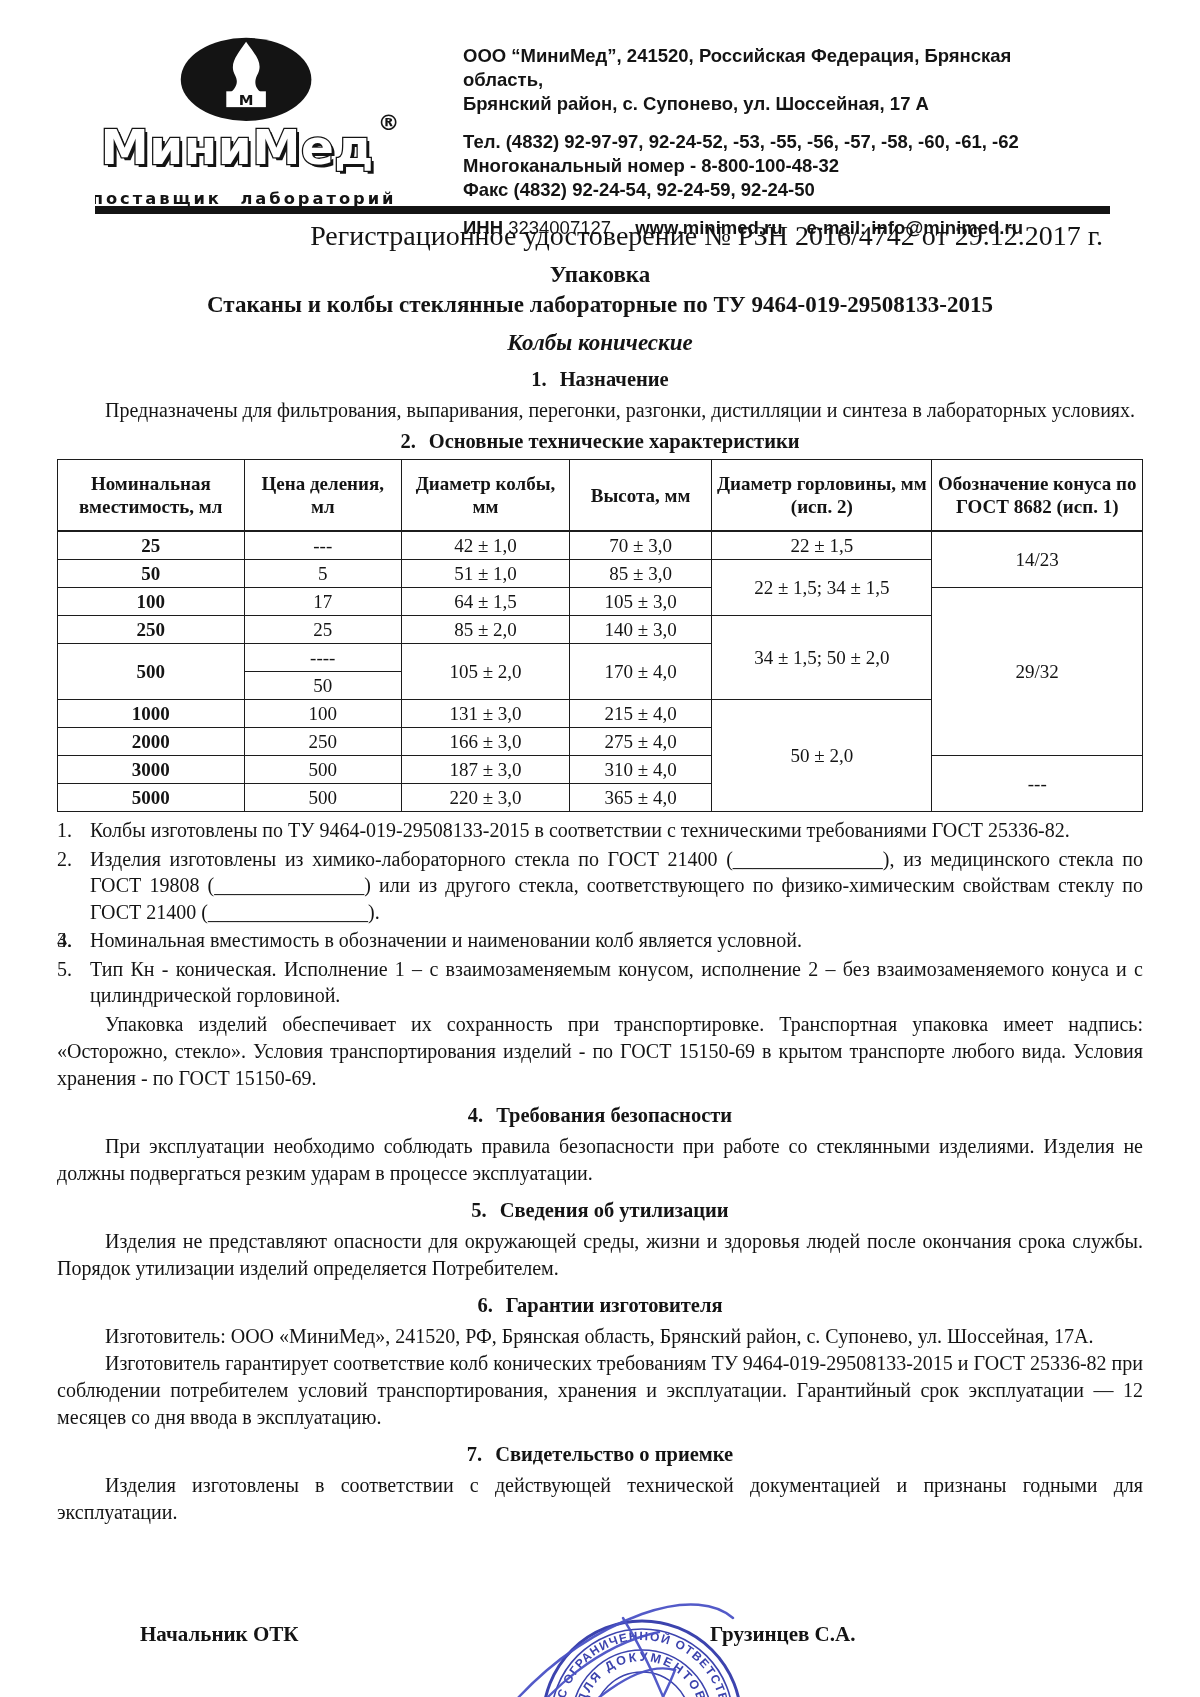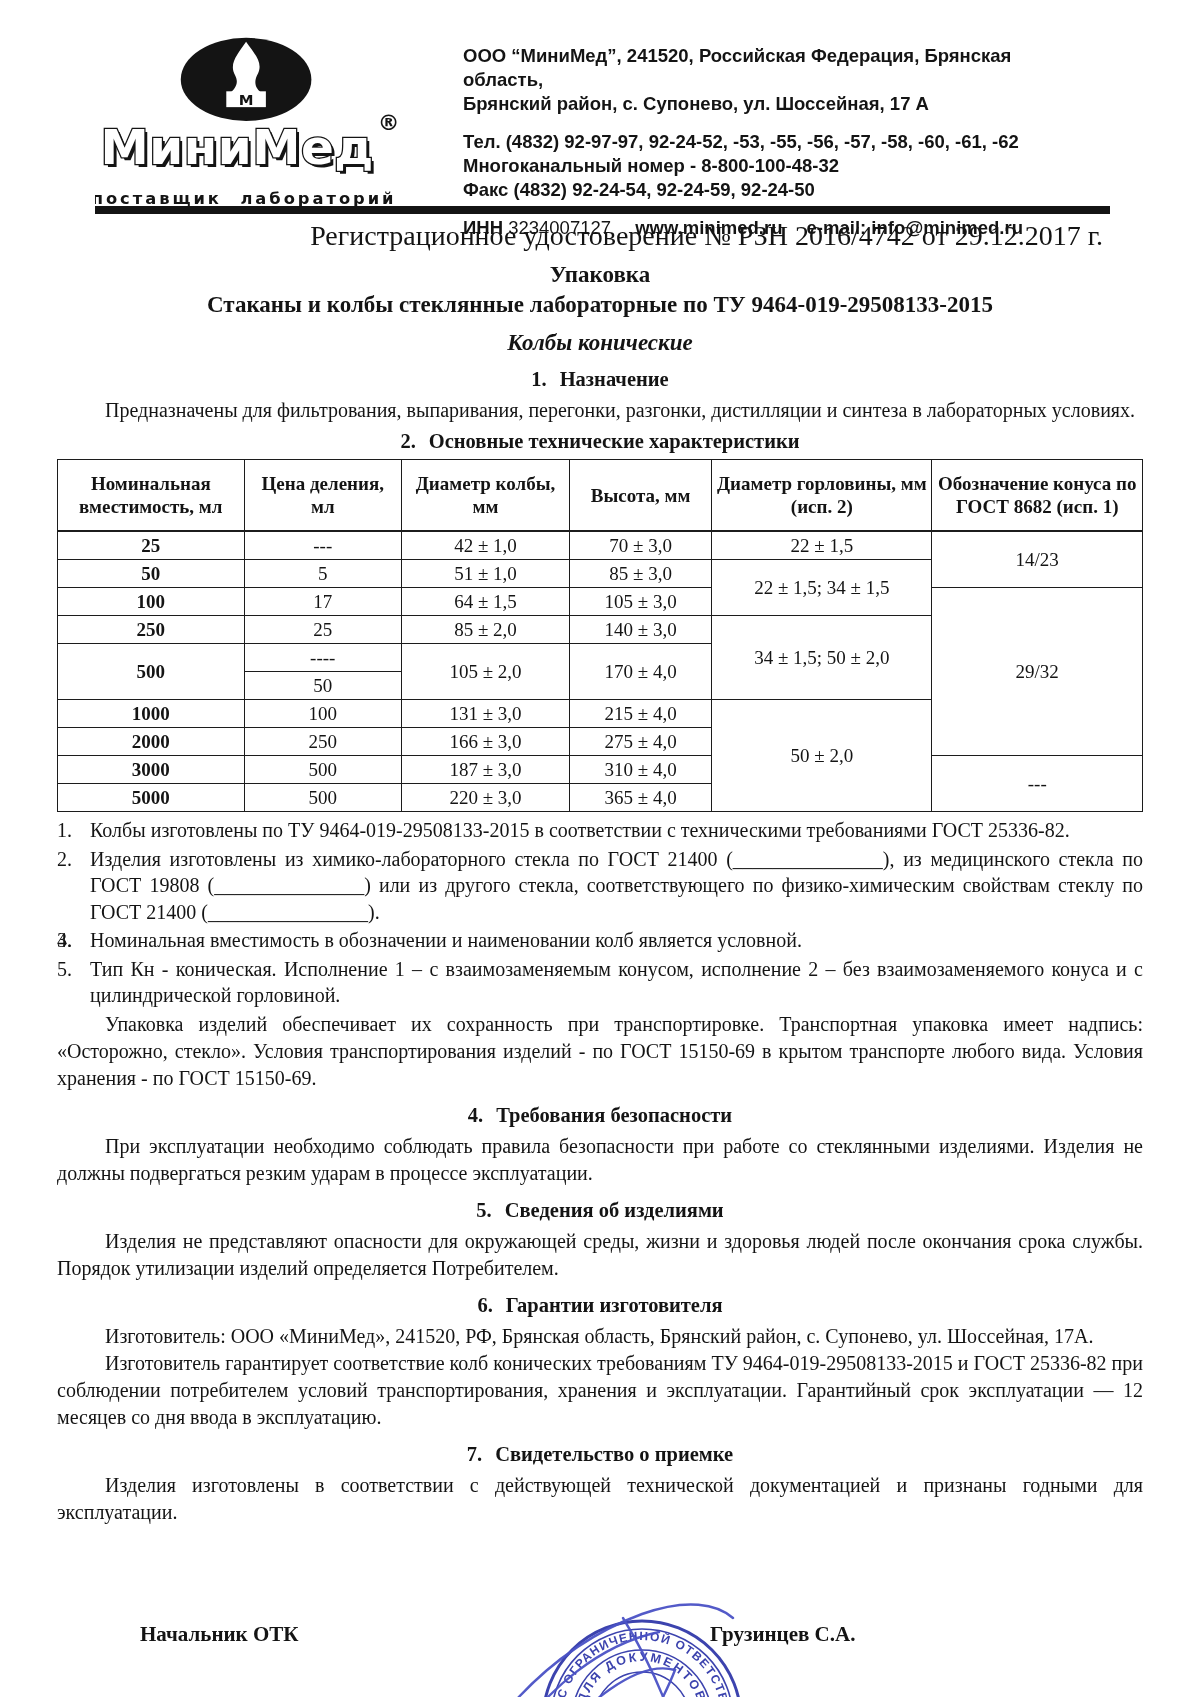--- a/index.html
+++ b/index.html
@@ -201,21 +201,21 @@
   </div>
 
   <p class="para">Упаковка изделий обеспечивает их сохранность при транспортировке. Транспортная упаковка имеет надпись: «Осторожно, стекло». Условия транспортирования изделий - по ГОСТ 15150-69 в крытом транспорте любого вида. Условия хранения - по ГОСТ 15150-69.</p>
 
   <div class="sec-h">
     <span class="n">4.</span><span>Требования безопасности</span>
   </div>
   <p class="para">При эксплуатации необходимо соблюдать правила безопасности при работе со стеклянными изделиями. Изделия не должны подвергаться резким ударам в процессе эксплуатации.</p>
 
   <div class="sec-h">
-    <span class="n">5.</span><span>Сведения об изделиями</span>
+    <span class="n">5.</span><span>Сведения об утилизации</span>
   </div>
   <p class="para">Изделия не представляют опасности для окружающей среды, жизни и здоровья людей после окончания срока службы. Порядок утилизации изделий определяется Потребителем.</p>
 
   <div class="sec-h">
     <span class="n">6.</span><span>Гарантии изготовителя</span>
   </div>
   <p class="para">Изготовитель: ООО «МиниМед», 241520, РФ, Брянская область, Брянский район, с. Супонево, ул. Шоссейная, 17А.</p>
   <p class="para">Изготовитель гарантирует соответствие колб конических требованиям ТУ 9464-019-29508133-2015 и ГОСТ 25336-82 при соблюдении потребителем условий транспортирования, хранения и эксплуатации. Гарантийный срок эксплуатации — 12 месяцев со дня ввода в эксплуатацию.</p>
 
   <div class="sec-h">

